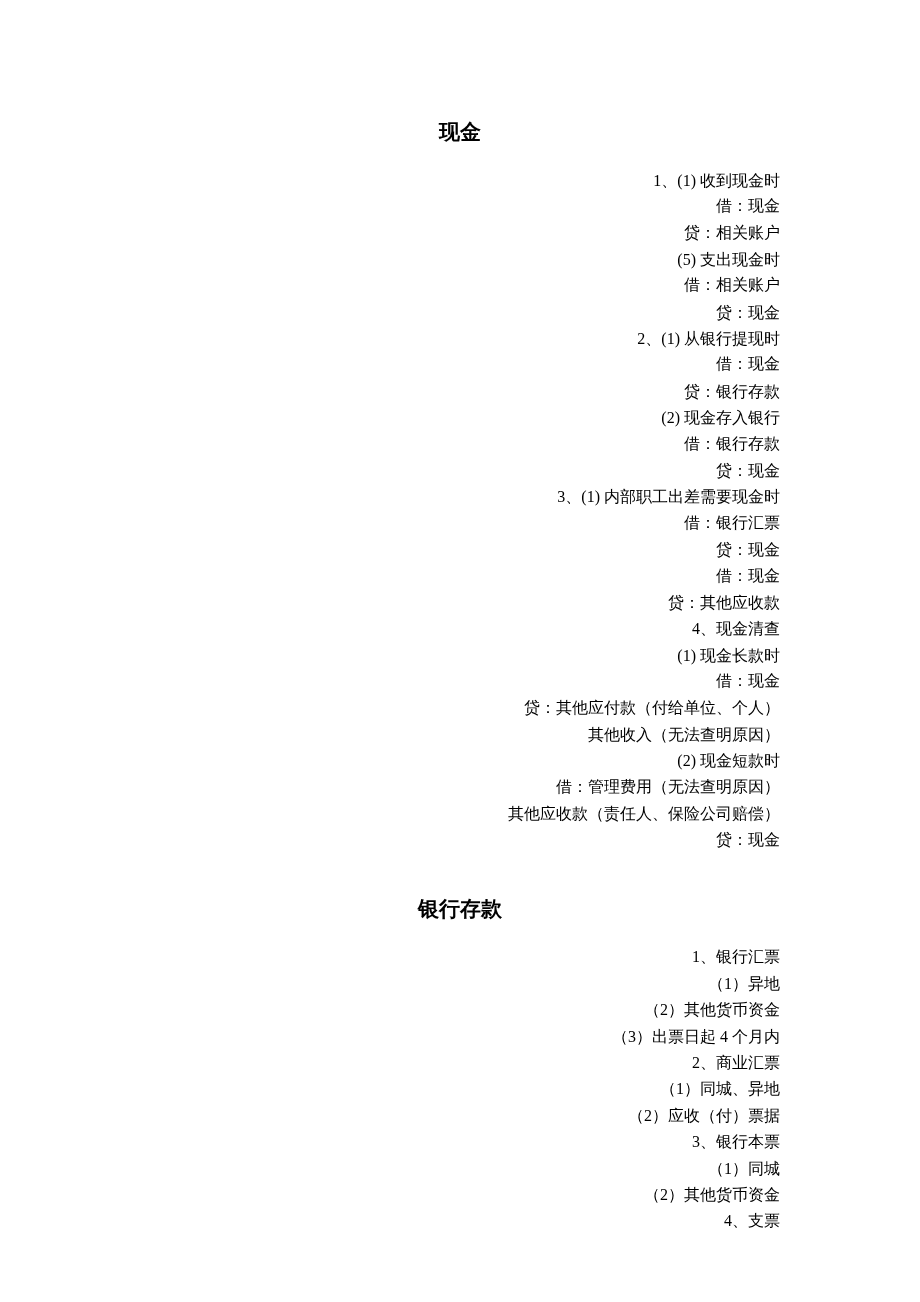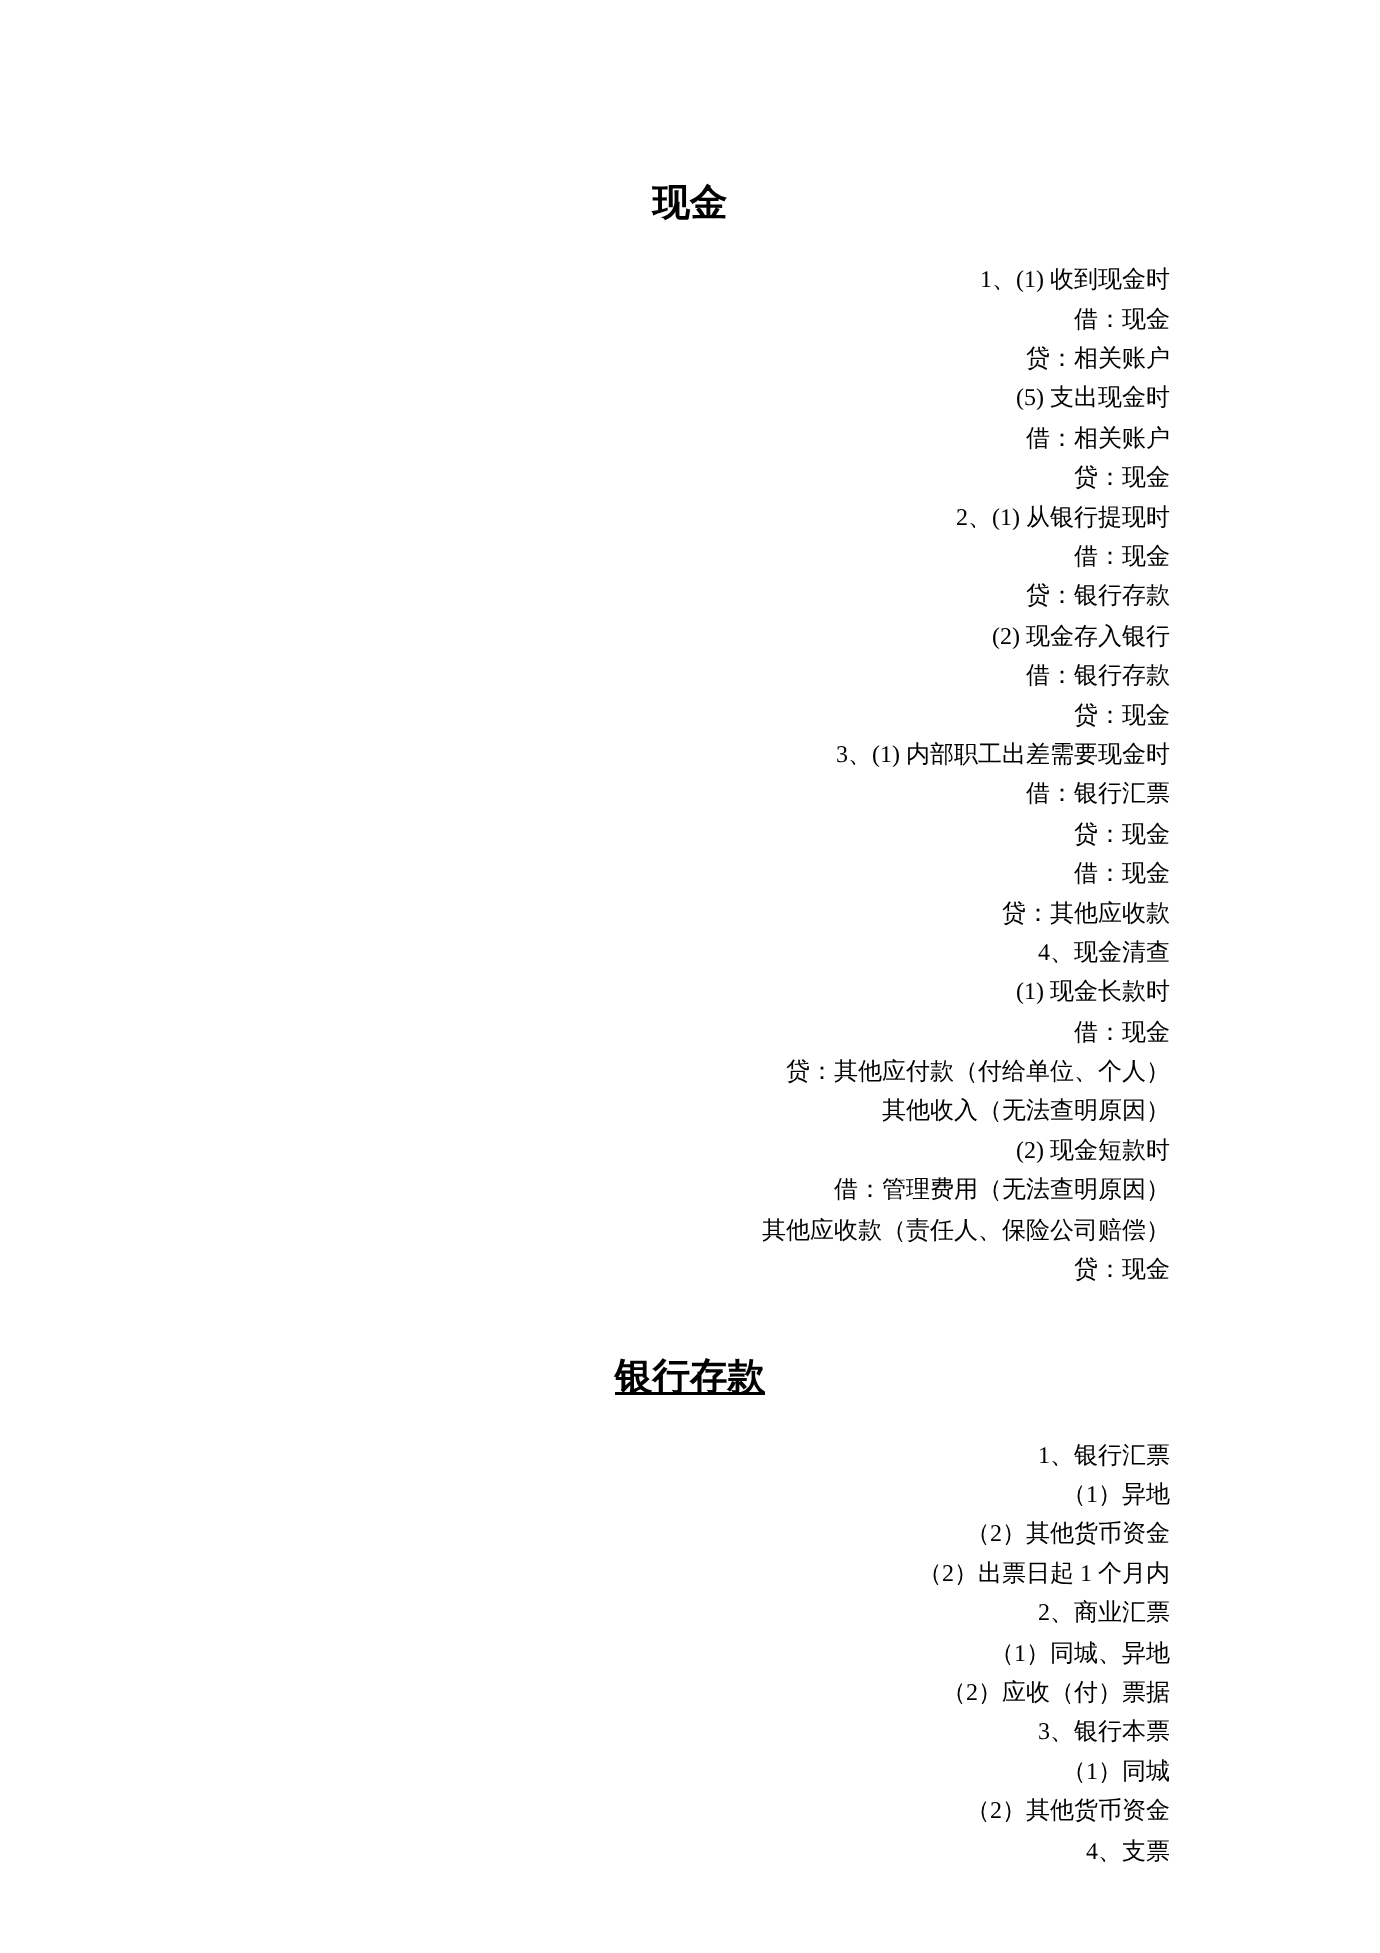--- a/index.html
+++ b/index.html
@@ -13,27 +13,26 @@
     width: 920px;
     min-height: 1302px;
     padding: 115px 140px 60px 140px;
     box-sizing: border-box;
     font-size: 16px;
     line-height: 1.65;
   }
   h2.section {
     text-align: center;
     font-weight: bold;
-    font-size: 25px;
+    font-size: 21px;
     margin: 0 0 18px 0;
     font-family: "SimSun", "宋体", serif;
   }
   h2.section.second {
     margin-top: 38px;
-    text-decoration: underline;
   }
   .line {
     white-space: pre;
     text-align: right;
   }
   .ind0 { padding-left: 0; }
   .ind1 { padding-left: 32px; }
   .ind3 { padding-left: 94px; font-family: Liberation Mono, monospace; }
   .ind4 { padding-left: 118px; }
   .ind5 { padding-left: 128px; }
@@ -72,21 +71,21 @@
     <div class="line ind3">借：管理费用（无法查明原因）</div>
     <div class="line ind5">其他应收款（责任人、保险公司赔偿）</div>
     <div class="line ind4">贷：现金</div>
   </div>
 
   <h2 class="section second">银行存款</h2>
   <div>
     <div class="line ind0">1、银行汇票</div>
     <div class="line ind1">（1）异地</div>
     <div class="line ind1">（2）其他货币资金</div>
-    <div class="line ind1">（2）出票日起 1 个月内</div>
+    <div class="line ind1">（3）出票日起 4 个月内</div>
     <div class="line ind0">2、商业汇票</div>
     <div class="line ind1">（1）同城、异地</div>
     <div class="line ind1">（2）应收（付）票据</div>
     <div class="line ind0">3、银行本票</div>
     <div class="line ind1">（1）同城</div>
     <div class="line ind1">（2）其他货币资金</div>
     <div class="line ind0">4、支票</div>
   </div>
 
 </div>

